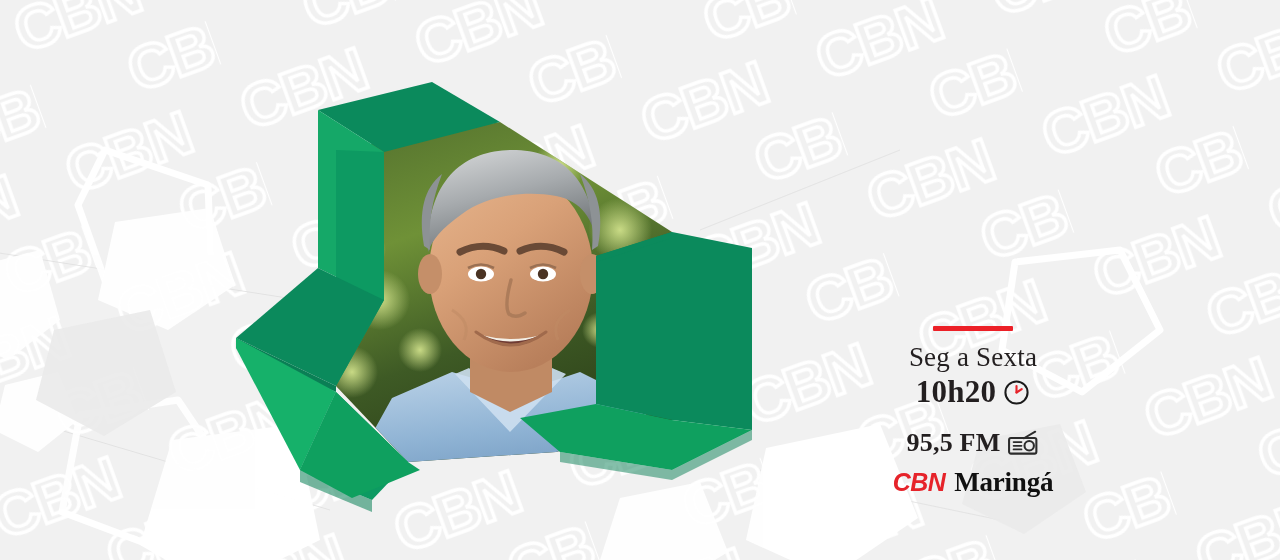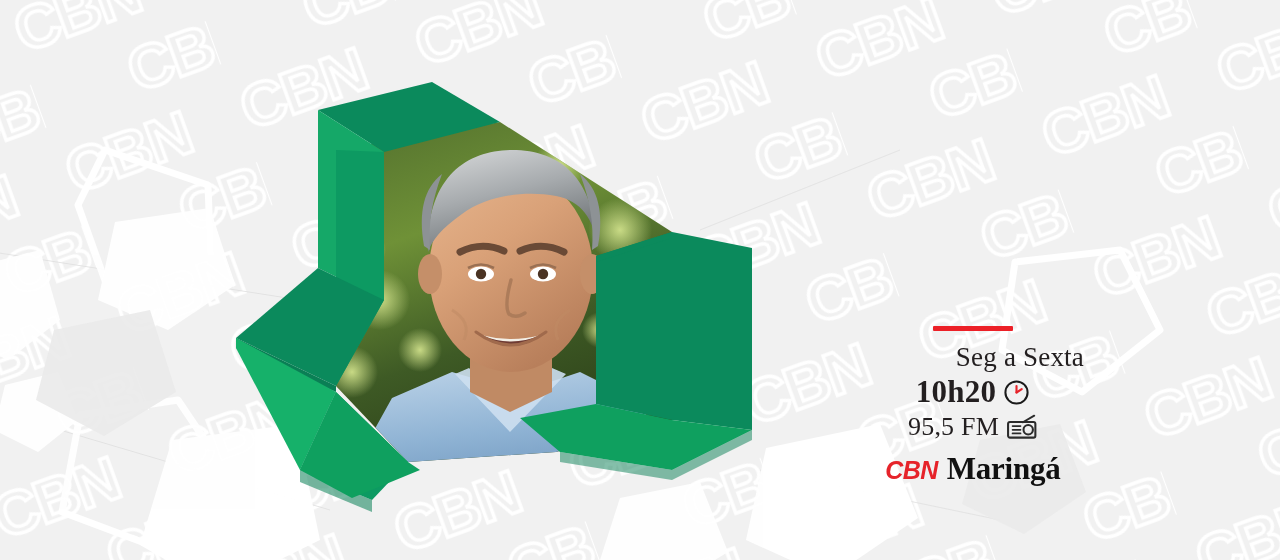--- a/index.html
+++ b/index.html
@@ -36,51 +36,51 @@
     color:#3a3a3a;
     font-style:italic;
     font-size:25px;
     line-height:28px;
     white-space:nowrap;
   }
 
   
   .schedule{
     position:absolute;left:862px;top:326px;width:222px;
-    text-align:right;
+    text-align:center;
   }
   .rule{
     width:80px;height:5px;background:#ec2027;margin:0 auto 10px auto;border-radius:1px;
   }
   .days{
     font-family:"Liberation Serif", serif;
     font-size:27px;color:#231f20;line-height:32px;letter-spacing:0.2px;
   }
   .timerow, .freqrow{
     display:flex;align-items:center;justify-content:center;gap:7px;
   }
   .timerow{margin-top:1px;}
   .time{
     font-family:"Liberation Serif", serif;
     font-weight:bold;font-size:31px;color:#231f20;line-height:36px;letter-spacing:0.3px;
   }
-  .freqrow{margin-top:1px;}
+  .freqrow{margin-top:17px;font-weight:bold;}
   .freq{
     font-family:"Liberation Serif", serif;
     font-size:26px;color:#231f20;line-height:31px;letter-spacing:0.2px;
   }
   .brand{
     margin-top:9px;display:flex;align-items:baseline;justify-content:center;gap:9px;
   }
   .brand-cbn{
     color:#e6232a;font-weight:bold;font-style:italic;font-size:25px;letter-spacing:-0.6px;
   }
   .brand-city{
     font-family:"Liberation Serif", serif;
-    color:#111;font-weight:bold;font-size:31px;letter-spacing:-0.2px;
+    color:#111;font-weight:bold;font-size:27px;letter-spacing:-0.2px;
   }
   .icon-svg{display:block;}
 </style>
 </head>
 <body>
 
 <div id="stage">
 
   <div class="bg-layer"></div>
 

